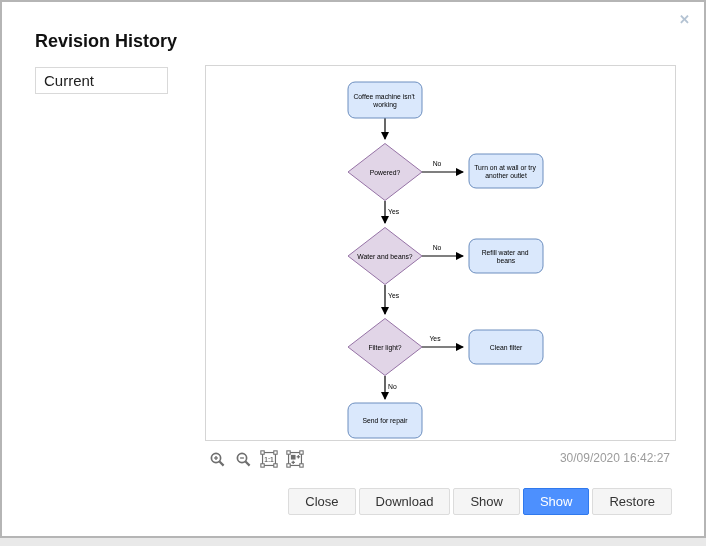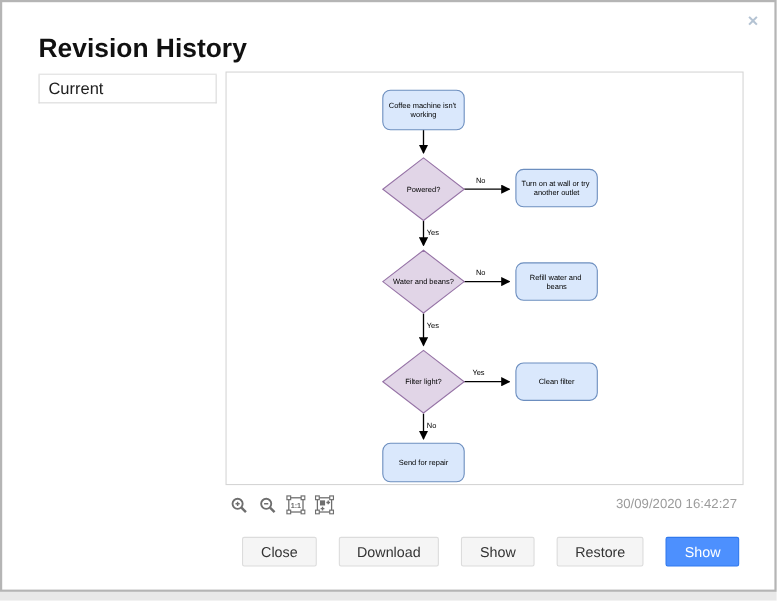--- a/index.html
+++ b/index.html
@@ -11,29 +11,29 @@
     overflow:hidden;
   }
   .dialog {
     position:absolute; left:0; top:0;
     width:706px; height:538px;
     background:#ffffff;
     border:2px solid #b5b5b5;
   }
   .dialog-title {
     position:absolute; left:33px; top:29px;
-    font-size:24px; font-weight:bold; color:#111;
+    font-size:18px; font-weight:bold; color:#111;
   }
   .close-btn {
     position:absolute; right:14px; top:10px;
     font-size:13px; font-weight:bold; color:#b4c3d3;
     cursor:pointer; line-height:16px;
   }
   .revision-list {
-    position:absolute; left:33px; top:65px; width:162px;
+    position:absolute; left:33px; top:65px; width:133px;
     border-top:1px solid #d9d9d9;
   }
   .revision-row {
     height:26px; line-height:26px;
     border-bottom:1px solid #d9d9d9;
     border-left:1px solid #d9d9d9;
     border-right:1px solid #d9d9d9;
     padding-left:8px;
     font-size:15px; color:#202020;
     cursor:pointer; background:#ffffff;
@@ -54,21 +54,21 @@
     background:none; border:none; padding:1px;
     width:20px; height:20px; cursor:pointer;
     display:flex; align-items:center; justify-content:center;
   }
   .preview-timestamp {
     position:absolute; right:34px; top:449px;
     font-size:12px; color:#9c9c9c;
   }
   .footer-buttons {
     position:absolute; right:32px; top:486px;
-    display:flex; gap:20px;
+    display:flex; gap:3px;
   }
   .btn {
     height:27px; padding:0 16px;
     font-family:"Liberation Sans", sans-serif;
     font-size:13px; color:#333;
     background:#f5f5f5;
     border:1px solid #dcdcdc;
     border-radius:2px;
     cursor:pointer;
   }
@@ -202,17 +202,17 @@
       </svg>
     </button>
   </div>
 
   <div class="preview-timestamp">30/09/2020 16:42:27</div>
 
   <div class="footer-buttons">
     <button class="btn">Close</button>
     <button class="btn">Download</button>
     <button class="btn">Show</button>
+    <button class="btn primary">Show</button>
     <button class="btn">Restore</button>
-    <button class="btn primary">Show</button>
   </div>
 
 </div>
 
 </body></html>

